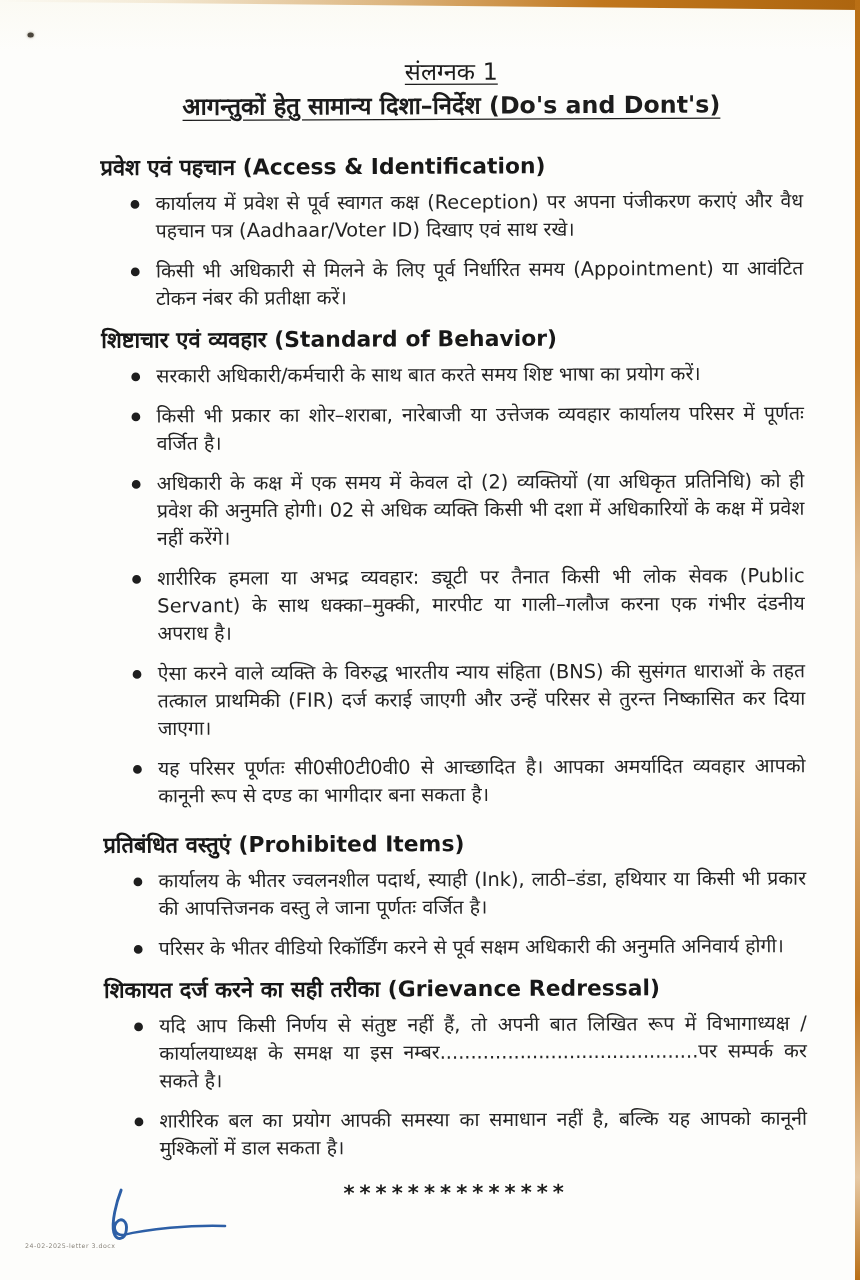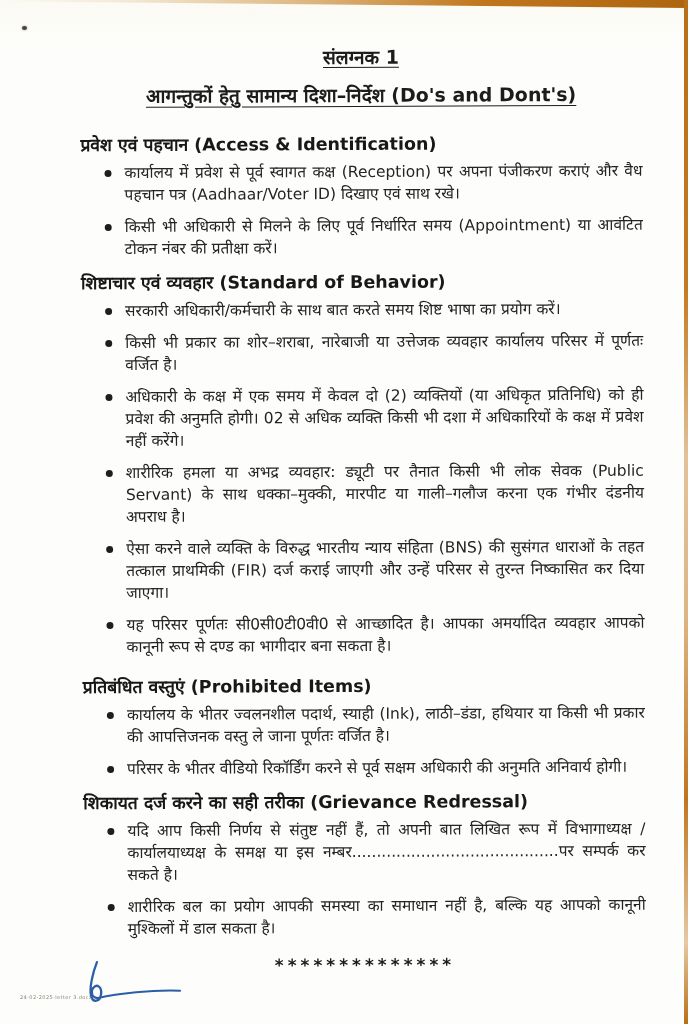--- a/index.html
+++ b/index.html
@@ -29,23 +29,23 @@
     position:absolute;left:22px;top:26px;width:5px;height:4px;border-radius:50%;
     background:#4a453c;box-shadow:0 0 2px rgba(120,110,90,.8);
   }
   .content{
     position:absolute;left:0;top:0;width:688px;
     padding:44px 44px 0 82px;box-sizing:border-box;
     transform:rotate(-0.25deg);
   }
   .title-block{text-align:center;margin:0 0 22px 0;}
   .attachment-label{
-    font-size:19px;font-weight:bold;color:#1c1c1c;
+    font-size:19px;font-weight:normal;color:#1c1c1c;
     text-decoration:underline;text-underline-offset:3px;
-    display:inline-block;margin-bottom:12px;
+    display:inline-block;margin-bottom:2px;
   }
   .doc-title{
     font-size:19px;font-weight:bold;color:#1c1c1c;
     text-decoration:underline;text-underline-offset:4px;
     display:block;line-height:27px;
   }
   .section{margin:0;}
   .section + .section{margin-top:7px;}
   .section.gap-before{margin-top:16px;}
   .section-heading{

